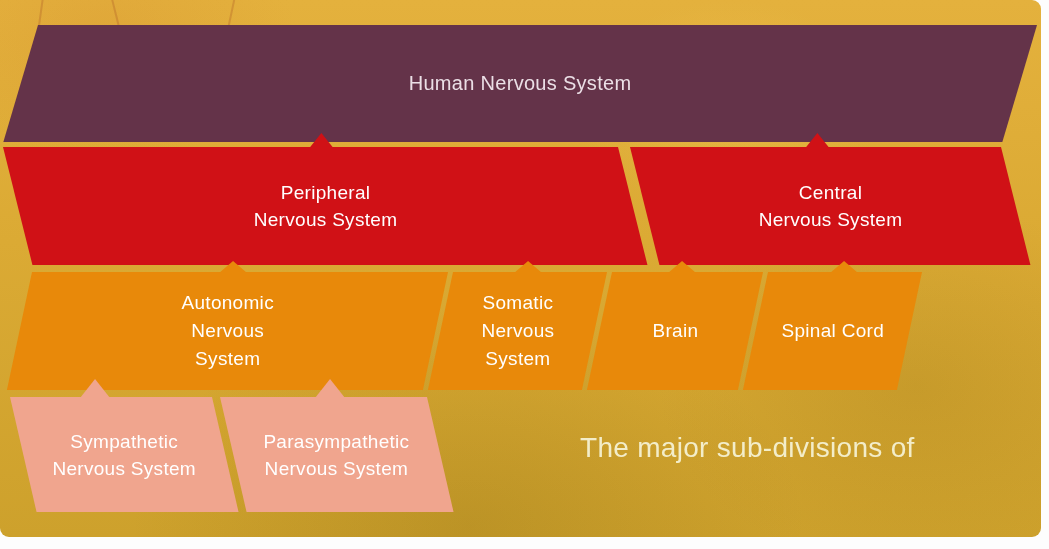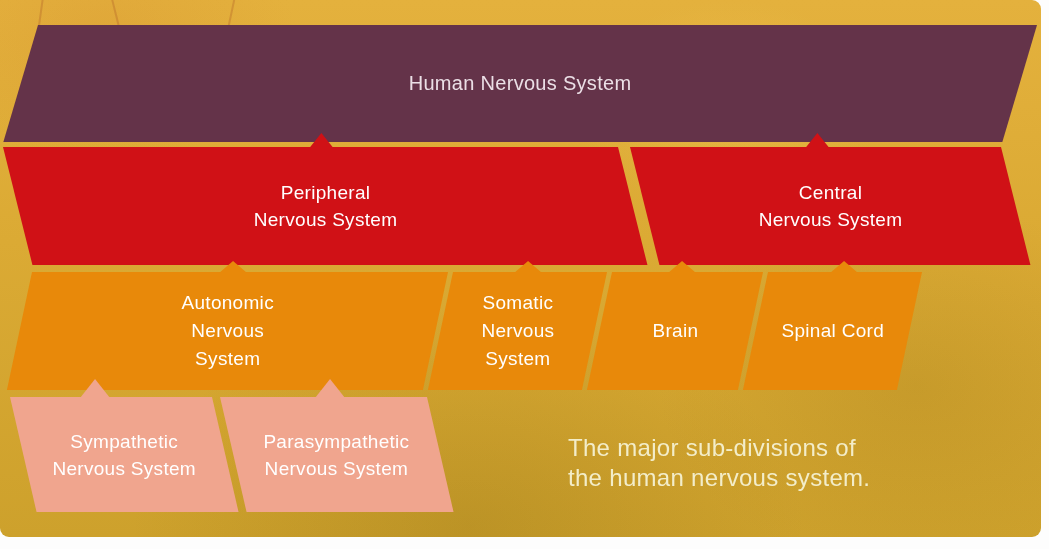--- a/index.html
+++ b/index.html
@@ -52,22 +52,22 @@
   .tri{
     position:absolute;
     width:0; height:0;
     transform:translateX(-50%) skewX(var(--nsk));
   }
   .tri-red{top:-14px; border-left:12px solid transparent; border-right:12px solid transparent; border-bottom:15px solid #D01116;}
   .tri-orange{top:-11px; border-left:14px solid transparent; border-right:14px solid transparent; border-bottom:12px solid #E8890A;}
   .tri-pink{top:-18px; border-left:15px solid transparent; border-right:15px solid transparent; border-bottom:19px solid #F0A58E;}
 
   .caption{
-    position:absolute; left:568px; top:433px;
-    color:#F3EDC9; font-size:24px; line-height:30px; letter-spacing:.3px;
+    position:absolute; left:580px; top:433px;
+    color:#F3EDC9; font-size:28px; line-height:30px; letter-spacing:.3px;text-align:right;
   }
   .caption span{display:block; white-space:nowrap;}
 </style>
 </head>
 <body>
 
 <div class="screen">
   <div class="card">
     <div class="scratch s1"></div>
     <div class="scratch s2"></div>
@@ -134,16 +134,15 @@
     <div class="node lvl4" style="left:220px; top:397px; width:207px; height:115px; --sk:13deg; --nsk:-13deg;">
       <div class="tri tri-pink" style="left:54%;"></div>
       <div class="label">
         <span>Parasympathetic</span>
         <span>Nervous System</span>
       </div>
     </div>
 
     <div class="caption">
       <span>The major sub-divisions of</span>
-      <span>the human nervous system.</span>
     </div>
   </div>
 </div>
 
 </body></html>

